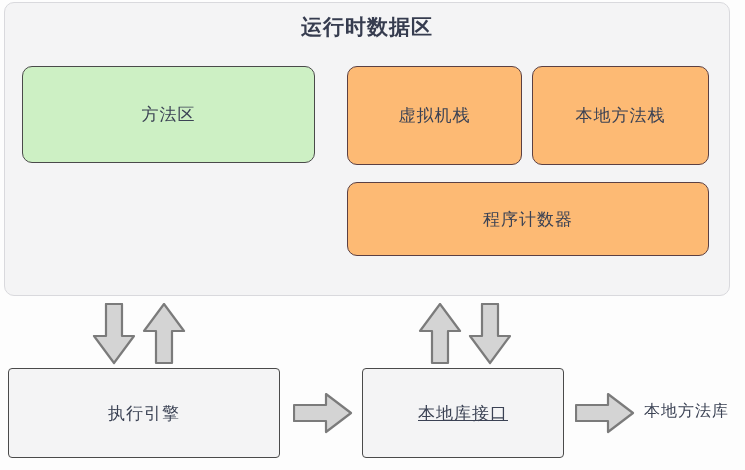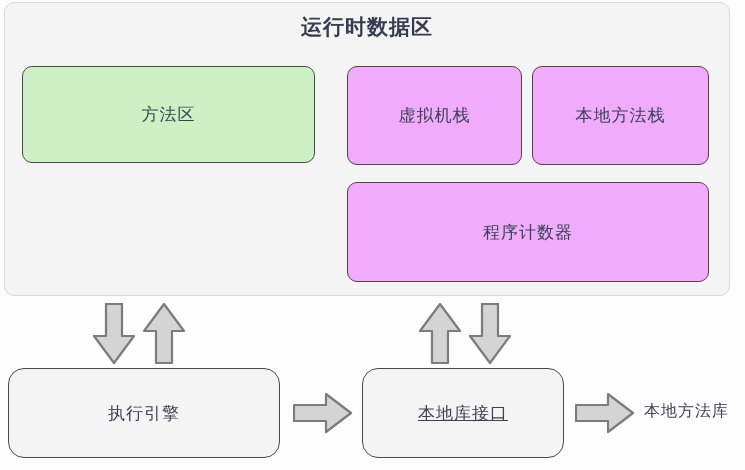--- a/index.html
+++ b/index.html
@@ -59,37 +59,37 @@
     justify-content: center;
     font-size: 17px;
     color: #3b4254;
     letter-spacing: 1px;
   }
   .mbox.green {
     background: #cdf0c4;
     border: 1.6px solid #4a4a4a;
   }
   .mbox.pink {
-    background: #f0abfc;
+    background: #fdba74;
     border: 1.6px solid #5b4043;
   }
 
   .box-method-area  { left: 22px;  top: 66px;  width: 293px; height: 97px; }
   .box-vm-stack     { left: 347px; top: 66px; width: 175px;  height: 99px; }
   .box-native-stack { left: 532px; top: 66px; width: 177px;  height: 99px; }
   .box-java-heap    { left: 22px;  top: 182px; width: 293px; height: 99px; }
-  .box-pc-register  { left: 347px; top: 182px; width: 362px; height: 100px; }
+  .box-pc-register  { left: 347px; top: 182px; width: 362px; height: 74px; }
 
   
   .bbox {
     position: absolute;
     box-sizing: border-box;
     background: #f4f4f5;
     border: 1.6px solid #4a4a4a;
-    border-radius: 16px;
+    border-radius: 4px;
     display: flex;
     align-items: center;
     justify-content: center;
     font-size: 17px;
     color: #3b4254;
     letter-spacing: 1px;
   }
   .box-exec-engine  { left: 8px;   top: 368px; width: 272px; height: 90px; }
   .box-native-iface { left: 362px; top: 368px; width: 202px; height: 90px; text-decoration: underline; }
 

